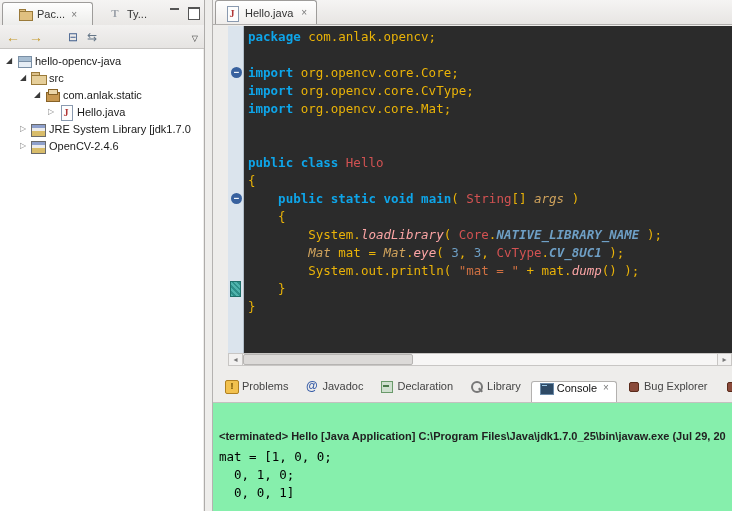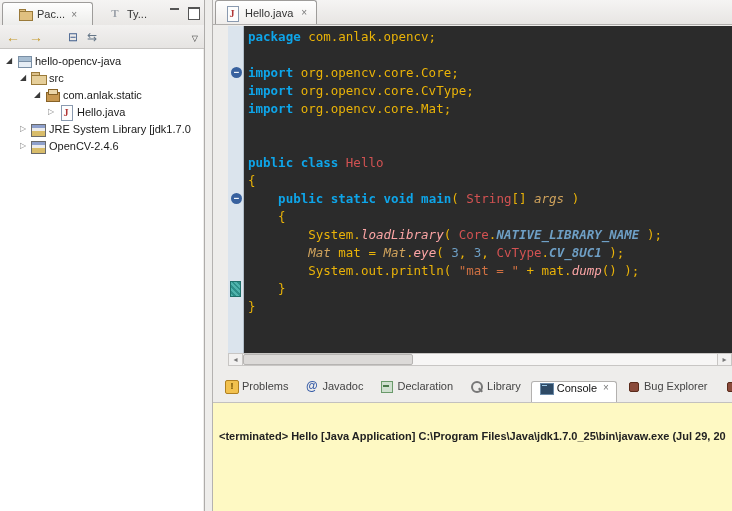--- a/index.html
+++ b/index.html
@@ -84,21 +84,21 @@
   .ci { width:13px; height:13px; position:relative; display:inline-block; flex:none; }
   .ic-problems-icon::before { content:"!"; position:absolute; left:0; top:0; width:12px; height:12px; background:#f2c14e; border:1px solid #b08020; border-radius:2px; color:#6a4a00; font:bold 9px/11px "Liberation Sans",sans-serif; text-align:center; }
   .ic-javadoc-icon::before { content:"@"; position:absolute; left:0; top:0; width:13px; color:#3a5fa8; font:bold 12px/13px "Liberation Sans",sans-serif; text-align:center; }
   .ic-declaration-icon::before { content:""; position:absolute; left:1px; top:1px; width:10px; height:10px; background:#cfe0cf; border:1px solid #6a9a6a; }
   .ic-declaration-icon::after { content:""; position:absolute; left:3px; top:5px; width:6px; height:2px; background:#4a7a4a; }
   .ic-search-icon::before { content:""; position:absolute; left:1px; top:1px; width:8px; height:8px; border:2px solid #777; border-radius:50%; }
   .ic-search-icon::after { content:""; position:absolute; left:8px; top:9px; width:5px; height:2px; background:#777; transform:rotate(45deg); }
   .ic-console-icon::before { content:""; position:absolute; left:0; top:1px; width:12px; height:10px; background:#2e4a66; border:1px solid #6a8aa8; }
   .ic-console-icon::after { content:""; position:absolute; left:2px; top:3px; width:5px; height:1px; background:#9ac8e8; }
   .ic-bug-icon::before { content:""; position:absolute; left:2px; top:2px; width:8px; height:8px; background:#8a4a3a; border:1px solid #5a2a1a; border-radius:2px; }
-  .console-body { position:absolute; left:0; top:24px; right:0; bottom:0; background:#fef9c3; border-top:1px solid #c3c1bf; padding:26px 4px 0 6px; overflow:hidden; }
+  .console-body { position:absolute; left:0; top:24px; right:0; bottom:0; background:#86efac; border-top:1px solid #c3c1bf; padding:26px 4px 0 6px; overflow:hidden; }
   .status-line { font:bold 11px/15px "Liberation Sans",sans-serif; color:#222; white-space:nowrap; }
   .console-output { margin-top:4px; font:12.5px/18px "DejaVu Sans Mono",monospace; color:#000; white-space:pre; }
 </style>
 </head>
 <body>
 
 <aside class="left-panel">
   <div class="view-tabbar">
     <div class="vtab active">
       <span class="ti ic-package-explorer-icon"></span>
@@ -209,14 +209,15 @@
       <div class="ctab">
         <span class="ci ic-bug-icon"></span>
         <span>Bug Explorer</span>
       </div>
       <div class="ctab">
         <span class="ci ic-bug-icon"></span>
       </div>
     </div>
   <div class="console-body">
     <div class="status-line">&lt;terminated&gt; Hello [Java Application] C:\Program Files\Java\jdk1.7.0_25\bin\javaw.exe (Jul 29, 20</div>
+    <div class="console-output"><div class="out-line">mat = [1, 0, 0;</div><div class="out-line">  0, 1, 0;</div><div class="out-line">  0, 0, 1]</div></div>
   </div>
 </div>
 
 </body></html>

